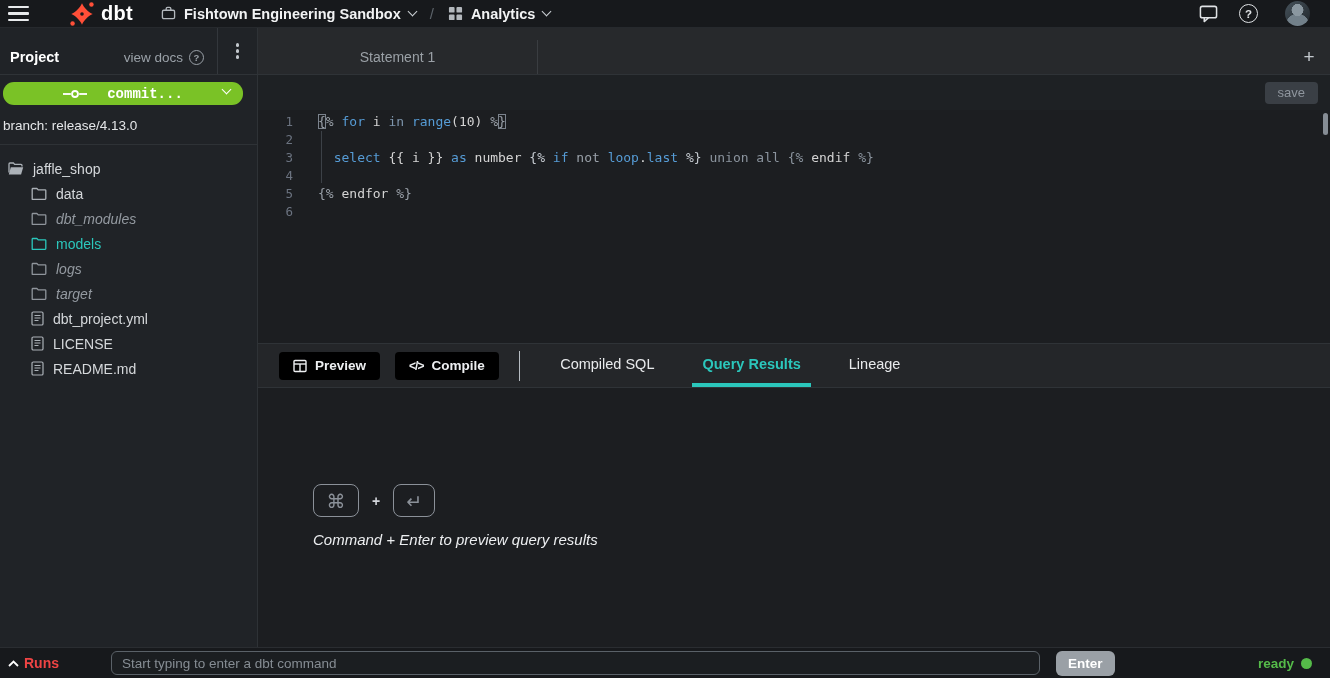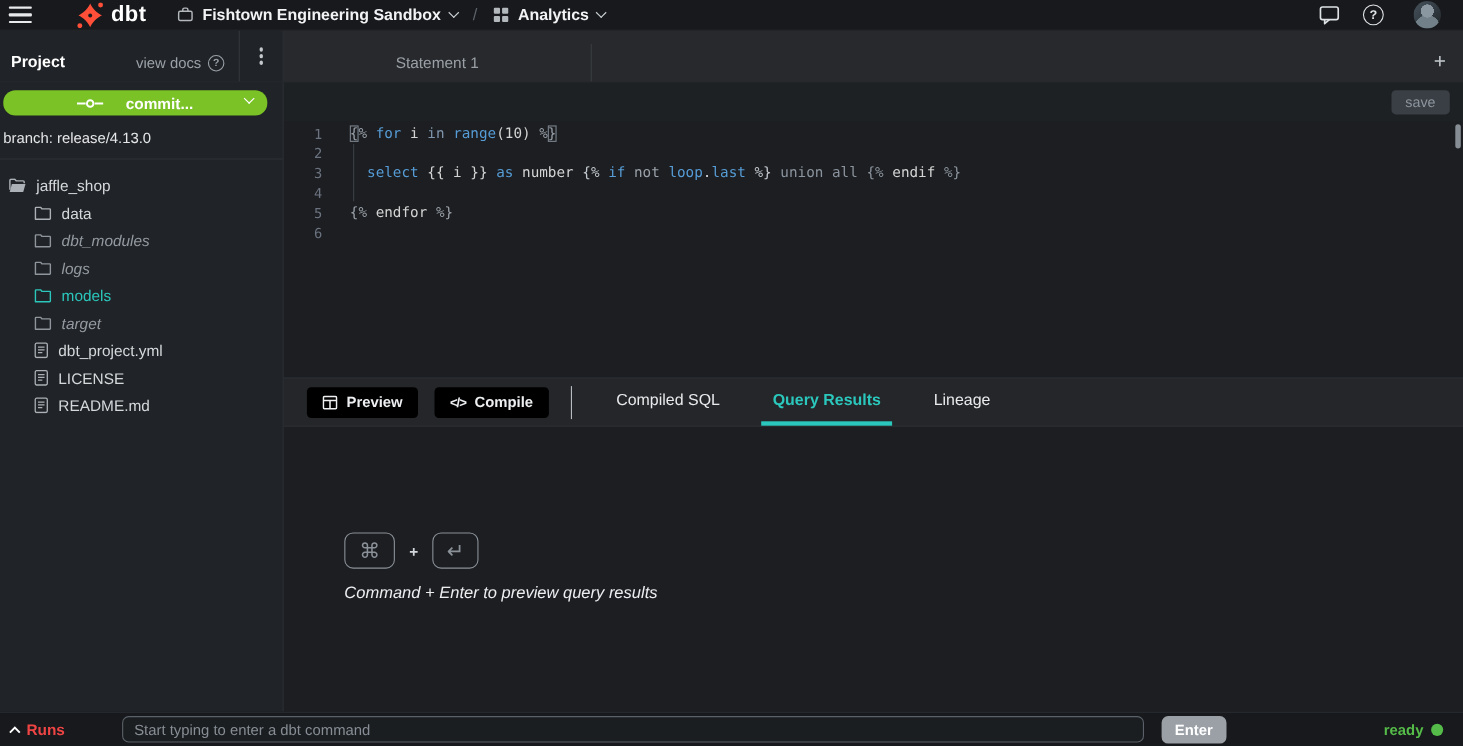--- a/index.html
+++ b/index.html
@@ -54,21 +54,21 @@
     justify-content:center; color:#c3c8cd; font-size:19px; cursor:pointer; margin-right:4px; }
 
   
   .content { display:flex; height:572px; flex:0 0 auto; }
 
   
   .sidebar { width:258px; background:#202327; border-right:1px solid #2e3236; }
   .commit-btn { position:relative; display:flex; align-items:center; justify-content:center;
     gap:20px; margin:7px 15px 13px 3px; width:240px; height:23px; border:none; border-radius:11px;
     background:#7ac226; color:#fff; font-weight:700; font-size:14px; cursor:pointer;
-    font-family:Liberation Sans, sans-serif; }
+    font-family:Liberation Mono, monospace; }
   .commit-btn .chev { border-color:#fff; position:absolute; right:13px; top:8px; }
   .branch { margin-top:9px; padding-left:3px; color:#e4e6e8; font-size:13.5px; }
   .sb-divider { margin-top:11px; height:1px; background:#2e3236; }
   .file-tree { margin-top:11px; }
   .tree-item { height:25px; display:flex; align-items:center; gap:9px; cursor:pointer;
     color:#d5d8db; font-size:14px; padding-left:31px; }
   .tree-item.level-0 { padding-left:8px; }
   .tree-icon { color:#abb1b7; display:flex; align-items:center; }
   .tree-item.style-accent, .tree-item.style-accent .tree-icon { color:#2bc7bc; }
   .tree-item.style-muted-italic .tree-label { font-style:italic; color:#949aa1; }
@@ -242,35 +242,35 @@
             <span class="tree-label">data</span>
           </div>
           <div class="tree-item level-1 style-muted-italic">
             <span class="tree-icon">
               <svg width="16" height="14" viewBox="0 0 16 14">
                 <path d="M1.2 12.3 V2.2 c0-.4.3-.7.7-.7 h4 l1.3 1.4 h6.9 c.4 0 .7.3.7.7 v8 c0 .4-.3.7-.7.7 z" fill="none" stroke="currentColor" stroke-width="1.3" stroke-linejoin="round"></path>
               </svg>
             </span>
             <span class="tree-label">dbt_modules</span>
           </div>
+          <div class="tree-item level-1 style-accent">
+            <span class="tree-icon">
+              <svg width="16" height="14" viewBox="0 0 16 14">
+                <path d="M1.2 12.3 V2.2 c0-.4.3-.7.7-.7 h4 l1.3 1.4 h6.9 c.4 0 .7.3.7.7 v8 c0 .4-.3.7-.7.7 z" fill="none" stroke="currentColor" stroke-width="1.3" stroke-linejoin="round"></path>
+              </svg>
+            </span>
+            <span class="tree-label">models</span>
+          </div>
           <div class="tree-item level-1 style-muted-italic">
             <span class="tree-icon">
               <svg width="16" height="14" viewBox="0 0 16 14">
                 <path d="M1.2 12.3 V2.2 c0-.4.3-.7.7-.7 h4 l1.3 1.4 h6.9 c.4 0 .7.3.7.7 v8 c0 .4-.3.7-.7.7 z" fill="none" stroke="currentColor" stroke-width="1.3" stroke-linejoin="round"></path>
               </svg>
             </span>
             <span class="tree-label">logs</span>
-          </div>
-          <div class="tree-item level-1 style-accent">
-            <span class="tree-icon">
-              <svg width="16" height="14" viewBox="0 0 16 14">
-                <path d="M1.2 12.3 V2.2 c0-.4.3-.7.7-.7 h4 l1.3 1.4 h6.9 c.4 0 .7.3.7.7 v8 c0 .4-.3.7-.7.7 z" fill="none" stroke="currentColor" stroke-width="1.3" stroke-linejoin="round"></path>
-              </svg>
-            </span>
-            <span class="tree-label">models</span>
           </div>
           <div class="tree-item level-1 style-muted-italic">
             <span class="tree-icon">
               <svg width="16" height="14" viewBox="0 0 16 14">
                 <path d="M1.2 12.3 V2.2 c0-.4.3-.7.7-.7 h4 l1.3 1.4 h6.9 c.4 0 .7.3.7.7 v8 c0 .4-.3.7-.7.7 z" fill="none" stroke="currentColor" stroke-width="1.3" stroke-linejoin="round"></path>
               </svg>
             </span>
             <span class="tree-label">target</span>
           </div>
           <div class="tree-item level-1 style-normal">

